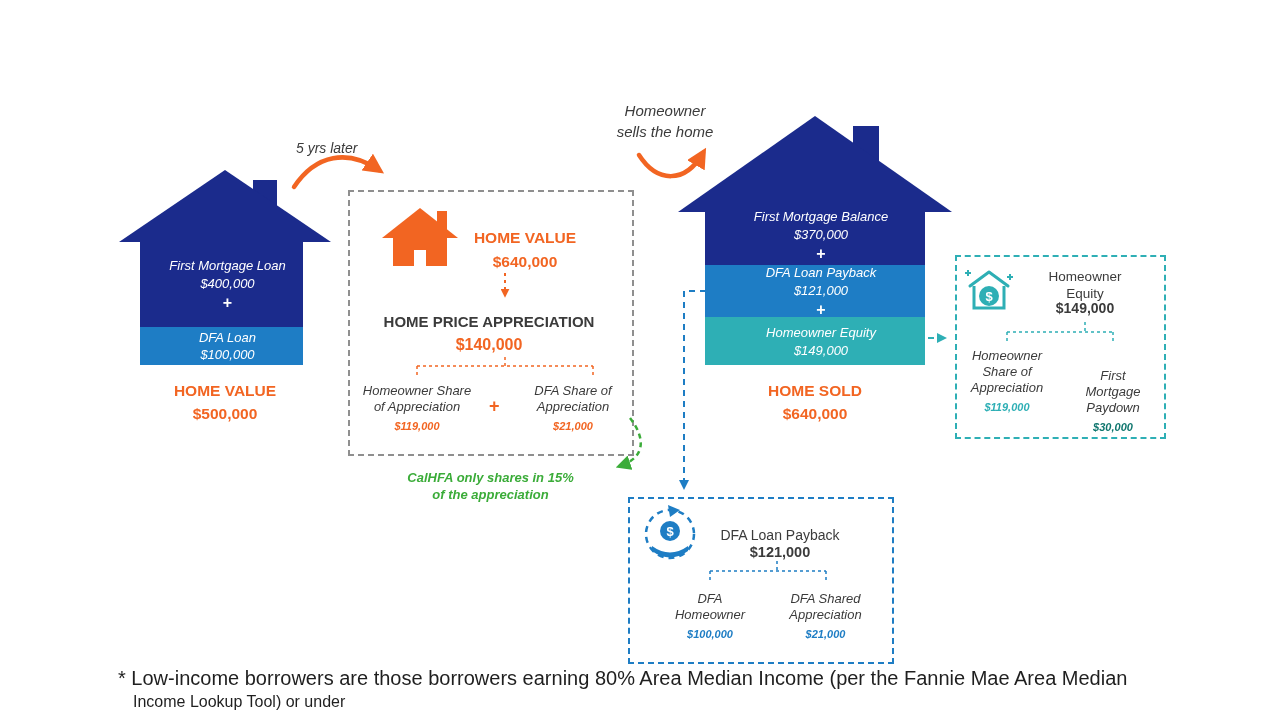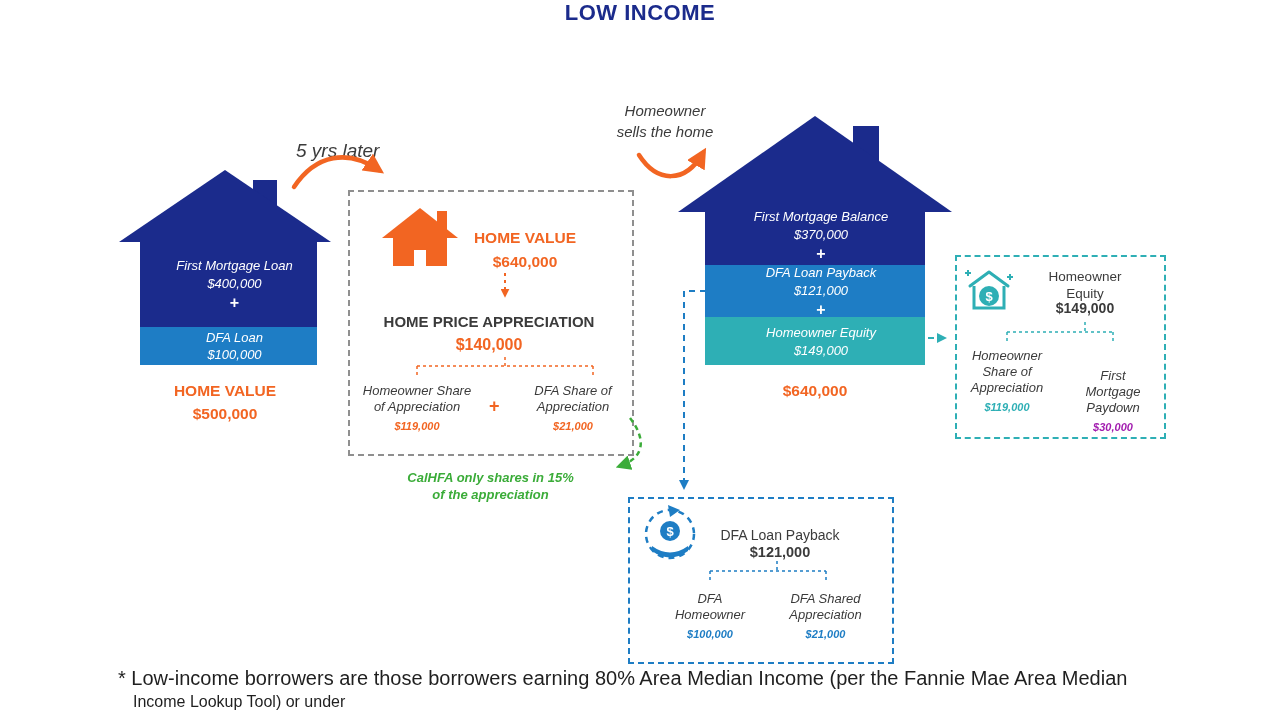--- a/index.html
+++ b/index.html
@@ -17,41 +17,40 @@
   .col .lbl { font-size:13px; font-style:italic; color:#3B3B3B; line-height:16px; }
   .col .val { font-size:11px; font-style:italic; font-weight:bold; margin-top:5px; }
   .orange { color:#F26522; }
   .caption { color:#F26522; font-weight:bold; font-size:15.5px; line-height:23px; }
 </style>
 </head>
 <body>
 
 <div class="canvas">
 
-  <div class="abs center" style="left:0;right:0;top:9;font-size:22px;font-weight:bold;color:#1B2B8C;letter-spacing:.5px">LOW INCOME</div>
 
   <div class="abs" style="left:253px;top:180px;width:24px;height:65px;background:#1B2B8C"></div>
   <div class="abs" style="left:119px;top:170px;width:0;height:0;border-left:106px solid transparent;border-right:106px solid transparent;border-bottom:72px solid #1B2B8C"></div>
-  <div class="abs" style="left:140px;top:240px;width:177px">
+  <div class="abs" style="left:140px;top:240px;width:163px">
     <div class="band" style="height:87px;background:#1B2B8C">
       <div class="lbl">First Mortgage Loan</div>
       <div class="val">$400,000</div>
       <div class="plus">+</div>
     </div>
     <div class="band" style="height:38px;background:#1E7DC5">
       <div class="lbl">DFA Loan</div>
       <div class="val" style="margin-top:2px">$100,000</div>
     </div>
   </div>
   <div class="abs center caption" style="left:120px;top:379px;width:210px">
     <div>HOME VALUE</div>
     <div>$500,000</div>
   </div>
 
-  <div class="abs italic" style="left:296px;top:140px;font-size:19px;color:#3B3B3B">5 yrs later</div>
+  <div class="abs italic" style="left:296px;top:140px;font-size:14px;color:#3B3B3B">5 yrs later</div>
   <div class="abs italic center preline" style="left:585px;top:100px;width:160px;font-size:15px;color:#3B3B3B;line-height:21px">Homeowner
 sells the home</div>
 
   <div class="abs" style="left:348px;top:190px;width:282px;height:262px;border:2px dashed #8F8F8F"></div>
 
   <svg class="abs" style="left:380px;top:206px" width="80" height="62" viewBox="0 0 80 62">
     <rect x="57" y="5" width="10" height="20" fill="#F26522"></rect>
     <polygon points="40,2 78,32 2,32" fill="#F26522"></polygon>
     <rect x="13" y="30" width="54" height="30" fill="#F26522"></rect>
     <rect x="34" y="44" width="12" height="16" fill="#ffffff"></rect>
@@ -90,20 +89,21 @@
       <div class="lbl">DFA Loan Payback</div>
       <div class="val">$121,000</div>
       <div class="plus">+</div>
     </div>
     <div class="band" style="height:48px;background:#2EAFB5">
       <div class="lbl">Homeowner Equity</div>
       <div class="val">$149,000</div>
     </div>
   </div>
   <div class="abs center caption" style="left:705px;top:379px;width:220px">
+    <div>HOME SOLD</div>
     <div>$640,000</div>
   </div>
 
   <div class="abs" style="left:955px;top:255px;width:207px;height:180px;border:2px dashed #2EAFB5"></div>
   <svg class="abs" style="left:962px;top:262px" width="54" height="54" viewBox="0 0 54 54">
     <path d="M8,24 L27,10 L46,24" fill="none" stroke="#2EAFB5" stroke-width="3" stroke-linecap="round" stroke-linejoin="round"></path>
     <path d="M12,24 L12,46 L42,46 L42,24" fill="none" stroke="#2EAFB5" stroke-width="3"></path>
     <circle cx="27" cy="34" r="10" fill="#2EAFB5"></circle>
     <text x="27" y="39" text-anchor="middle" font-size="13" font-weight="bold" fill="#ffffff">$</text>
     <path d="M6,8 L6,14 M3,11 L9,11" stroke="#2EAFB5" stroke-width="2"></path>
@@ -115,21 +115,21 @@
   <div class="abs center col" style="left:957px;top:348px;width:100px">
     <div class="lbl preline">Homeowner
 Share of
 Appreciation</div>
     <div class="val" style="color:#2EAFB5">$119,000</div>
   </div>
   <div class="abs center col" style="left:1063px;top:368px;width:100px">
     <div class="lbl preline">First
 Mortgage
 Paydown</div>
-    <div class="val" style="color:#a21caf">$30,000</div>
+    <div class="val" style="color:#0f766e">$30,000</div>
   </div>
 
   <div class="abs" style="left:628px;top:497px;width:262px;height:163px;border:2px dashed #1E7DC4"></div>
   <svg class="abs" style="left:638px;top:504px" width="64" height="64" viewBox="0 0 64 64">
     <circle cx="32" cy="30" r="24" fill="none" stroke="#1E7DC4" stroke-width="2.5" stroke-dasharray="6 5"></circle>
     <polygon points="30,1 42,6 32,13" fill="#1E7DC4"></polygon>
     <circle cx="32" cy="27" r="10" fill="#1E7DC4"></circle>
     <text x="32" y="32" text-anchor="middle" font-size="13" font-weight="bold" fill="#ffffff">$</text>
     <path d="M14,42 Q32,55 50,42 L50,47 Q32,60 14,47 Z" fill="#1E7DC4"></path>
   </svg>

